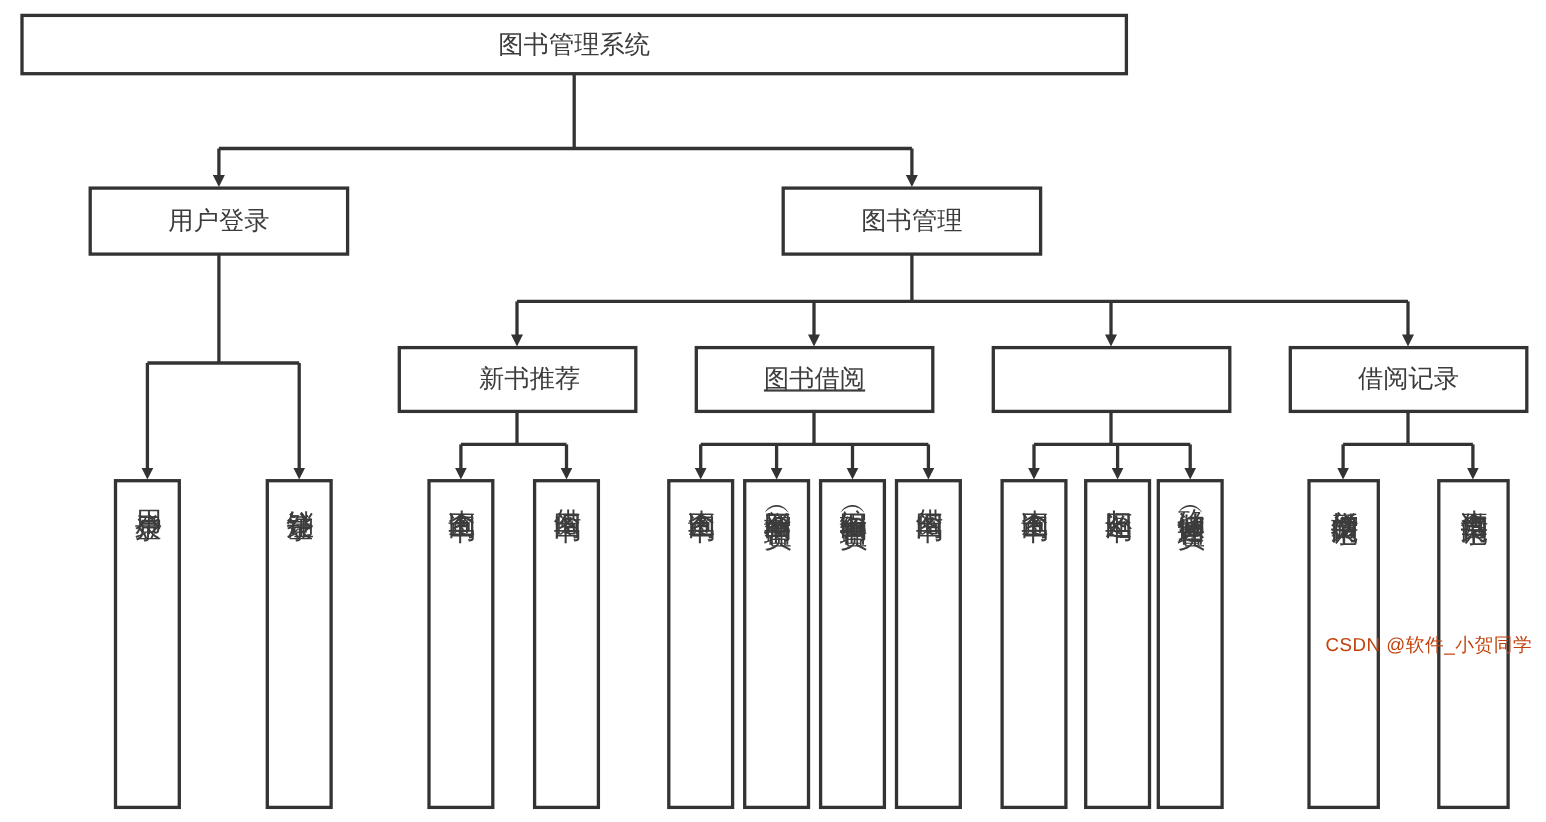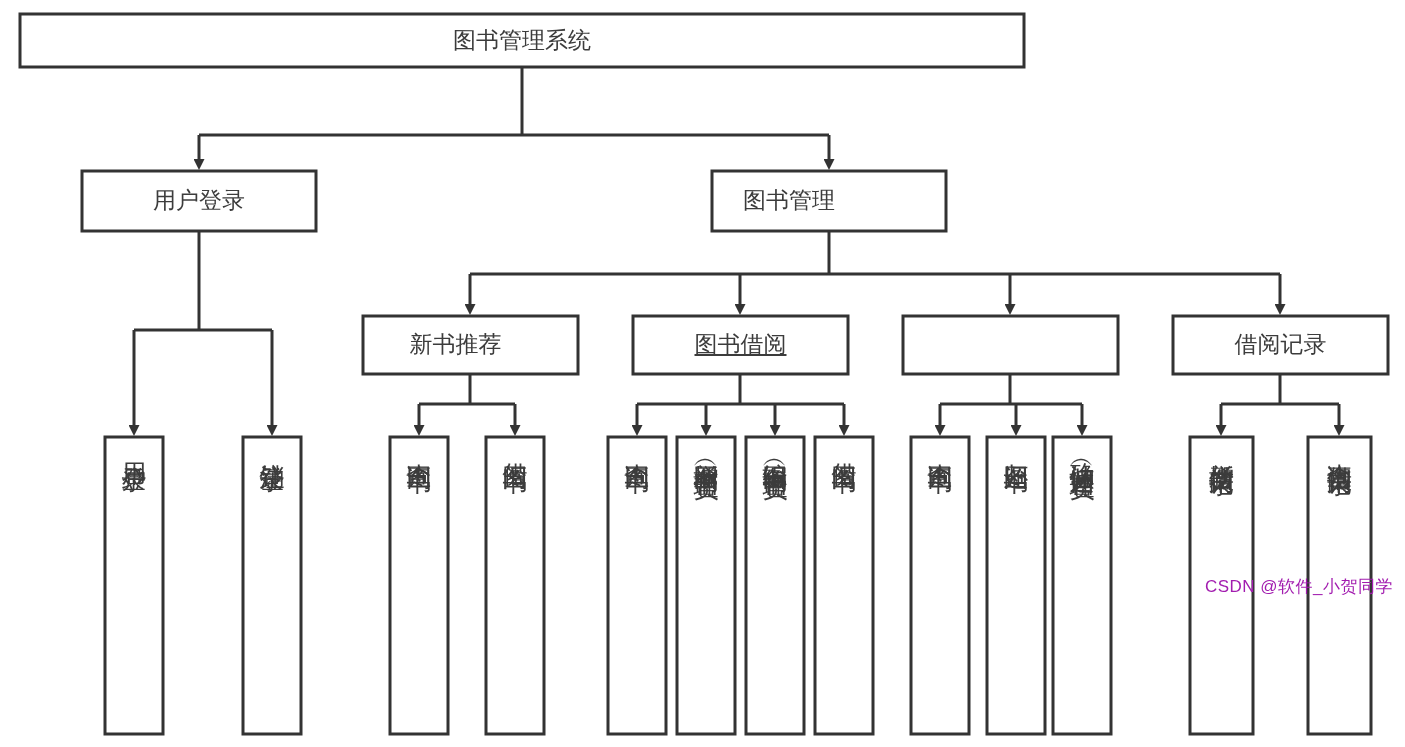--- a/index.html
+++ b/index.html
@@ -61,21 +61,21 @@
     letter-spacing: 2px;
     line-height: 1;
     justify-content: flex-start;
     padding-top: 6px;
   }
   .watermark {
     position: absolute;
     right: 12px;
     bottom: 6px;
     font-size: 17px;
-    color: #a21caf;
+    color: #c2410c;
     font-family: "Liberation Sans", "DejaVu Sans", sans-serif;
     white-space: nowrap;
     letter-spacing: 0.5px;
   }
 </style>
 </head>
 <body>
 
 <div id="diagram-root">
 
@@ -151,23 +151,23 @@
 
     <path class="connector" d="M1280,374 L1280,404"></path>
     <path class="connector" d="M1221,404 L1339,404"></path>
     <path class="connector" d="M1221,404 L1221,426" marker-end="url(#arrow)"></path>
     <path class="connector" d="M1339,404 L1339,426" marker-end="url(#arrow)"></path>
   </svg>
 
   <div class="node-label horizontal" style="left:20px; top:14px; width:1004px; height:53px;">图书管理系统</div>
 
   <div class="node-label horizontal" style="left:82px; top:171px; width:234px; height:60px;">用户登录</div>
-  <div class="node-label horizontal" style="left:672px; top:171px; width:234px; height:60px;text-align:center;">图书管理</div>
+  <div class="node-label horizontal" style="left:712px; top:171px; width:234px; height:60px;text-align:center;">图书管理</div>
 
-  <div class="node-label horizontal" style="left:348px; top:316px; width:215px; height:58px;">新书推荐</div>
+  <div class="node-label horizontal" style="left:374px; top:316px; width:215px; height:58px;">新书推荐</div>
   <div class="node-label horizontal" style="left:633px; top:316px; width:215px; height:58px;text-decoration:underline;">图书借阅</div>
   <div class="node-label horizontal" style="left:1173px; top:316px; width:215px; height:58px;">借阅记录</div>
 
   <div class="node-label vertical" style="left:105px; top:437px; width:58px; height:297px;">用户登录</div>
   <div class="node-label vertical" style="left:243px; top:437px; width:58px; height:297px;">注销登录</div>
 
   <div class="node-label vertical" style="left:390px; top:437px; width:58px; height:297px;">查询图书</div>
   <div class="node-label vertical" style="left:486px; top:437px; width:58px; height:297px;">借阅图书</div>
 
   <div class="node-label vertical" style="left:608px; top:437px; width:58px; height:297px;">查询图书</div>

